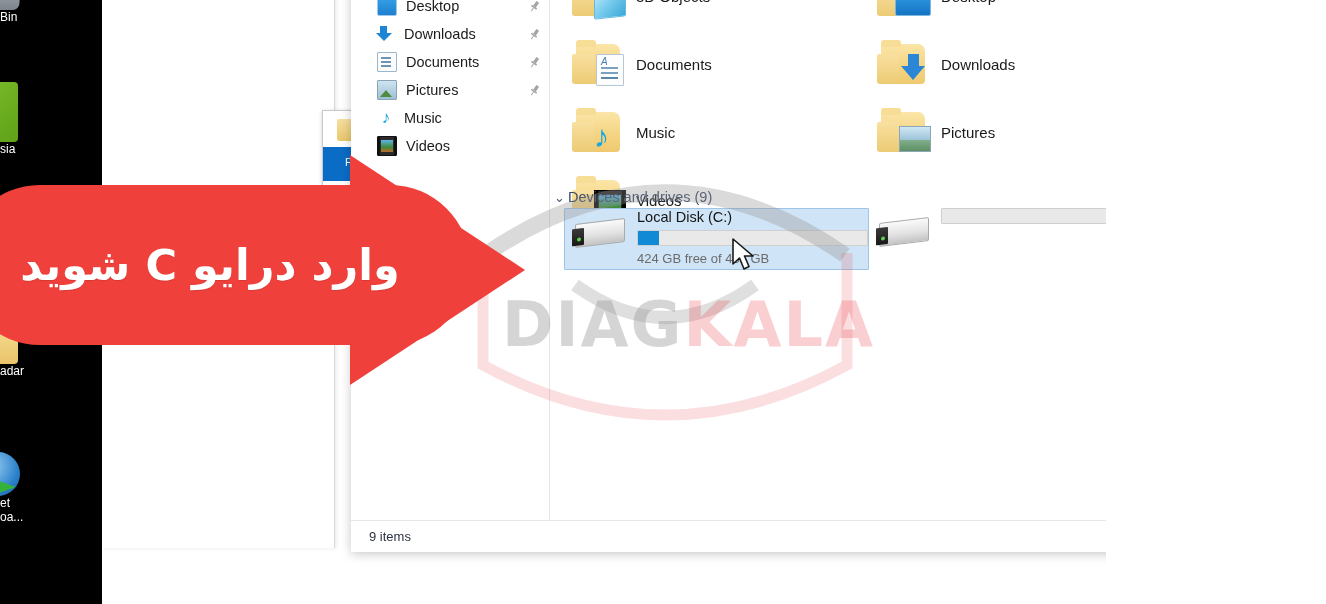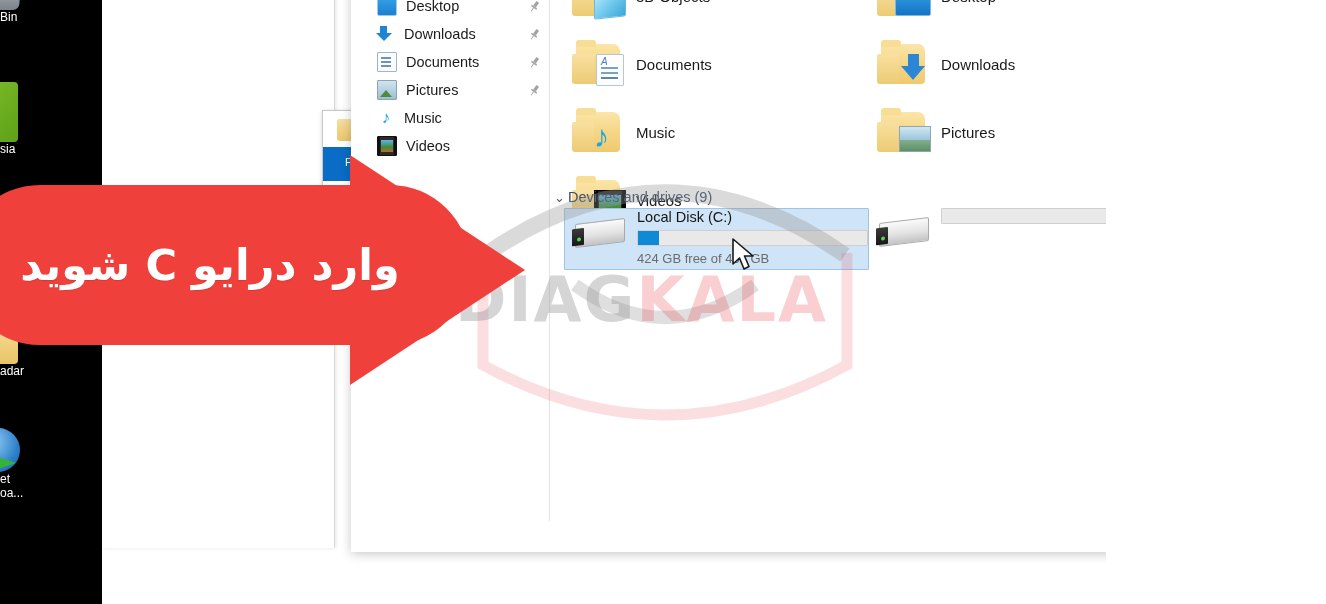--- a/index.html
+++ b/index.html
@@ -18,21 +18,21 @@
   .desk-icon .lbl{display:block;margin-left:0;padding-left:0;white-space:nowrap;text-shadow:0 1px 2px #000;}
   .di-bin{top:-20px;}
   .di-bin .bin{width:34px;height:30px;margin-left:-14px;background:
      linear-gradient(180deg,#c9ccd1 0%,#9aa0a8 45%,#7d838b 100%);
      border-radius:3px 3px 6px 6px;transform:skewX(-4deg);}
   .di-green{top:82px;}
   .di-green .sq{width:46px;height:60px;margin-left:-28px;background:linear-gradient(135deg,#7cbe2a,#5fa118);border-radius:4px;position:relative;}
   .di-green .sq:after{content:"";position:absolute;left:6px;top:14px;border-left:16px solid #fff;border-top:12px solid transparent;border-bottom:12px solid transparent;}
   .di-folder{top:330px;}
   .di-folder .fold{width:40px;height:34px;margin-left:-22px;background:linear-gradient(180deg,#f4d98c,#e9c46a);border-radius:2px 5px 4px 4px;}
-  .di-globe{top:428px;}
+  .di-globe{top:452px;}
   .di-globe .gl{width:44px;height:44px;margin-left:-24px;border-radius:50%;background:radial-gradient(circle at 35% 32%,#9ad0f5,#2a7fc9 65%,#1b5f9c);position:relative;}
   .di-globe .gl:after{content:"";position:absolute;left:14px;top:26px;border-left:26px solid #35b23a;border-top:9px solid transparent;border-bottom:9px solid transparent;}
   .di-bars{top:570px;}
   .di-bars .b{width:40px;height:11px;margin-left:-22px;margin-bottom:2px;}
   .di-bars .b1{background:#d32b3c;}
   .di-bars .b2{background:#3b3ea8;}
   .di-bars .b3{background:#2f9b3f;}
 
   
   .bg-panel{position:absolute;left:102px;top:-12px;width:232px;height:560px;background:#fff;
@@ -129,21 +129,21 @@
   
   .statusbar{position:absolute;left:0;right:0;bottom:0;height:31px;background:#fff;
              border-top:1px solid #e6e6e6;display:flex;align-items:center;padding-left:18px;}
   .statusbar .st{font-size:13px;color:#2c3242;}
 
   
   .cursor{position:absolute;left:731px;top:238px;width:26px;height:34px;}
 
   
   .wm{position:absolute;left:455px;top:135px;width:420px;height:290px;pointer-events:none;}
-  .wm-txt{position:absolute;left:0;top:128px;width:420px;text-align:left;
+  .wm-txt{position:absolute;left:0;top:153px;width:420px;text-align:right;
           font-size:62px;font-weight:700;letter-spacing:2px;font-family:"DejaVu Sans",sans-serif;}
   .wm-d{color:rgba(150,150,150,.40);}
   .wm-k{color:rgba(232,70,80,.26);}
 
   
   .arrow{position:absolute;left:-40px;top:185px;width:640px;height:180px;}
   .arrow .tail{position:absolute;left:0;top:0;width:510px;height:160px;background:#f0403c;
                border-radius:80px;}
   .arrow .head{position:absolute;left:390px;top:-30px;width:0;height:0;
                border-top:115px solid transparent;border-bottom:115px solid transparent;
@@ -357,20 +357,23 @@
             <span class="dinfo">
               <span class="bar" style="display:block">
                 <span class="fill" id="fill-d" style="display: block; width: 0%; background: rgb(17, 138, 214);"></span>
               </span>
             </span>
           </div>
         </div>
       </div>
     </div>
 
+    <div class="statusbar">
+      <span class="st">9 items</span>
+    </div>
   </div>
 
   <div class="wm">
     <svg viewBox="0 0 420 290" width="420" height="290" aria-hidden="true">
       <path d="M30 120 Q210 -5 390 120" stroke="rgba(150,150,150,.35)" stroke-width="16" fill="none"></path>
       <path d="M28 118 L28 230 Q210 330 392 230 L392 118" stroke="rgba(232,70,80,.18)" stroke-width="11" fill="none"></path>
       <path d="M120 150 Q210 215 300 150" stroke="rgba(150,150,150,.30)" stroke-width="13" fill="none"></path>
     </svg>
     <div class="wm-txt">
       <span class="wm-d">DIAG</span><span class="wm-k">KALA</span>

